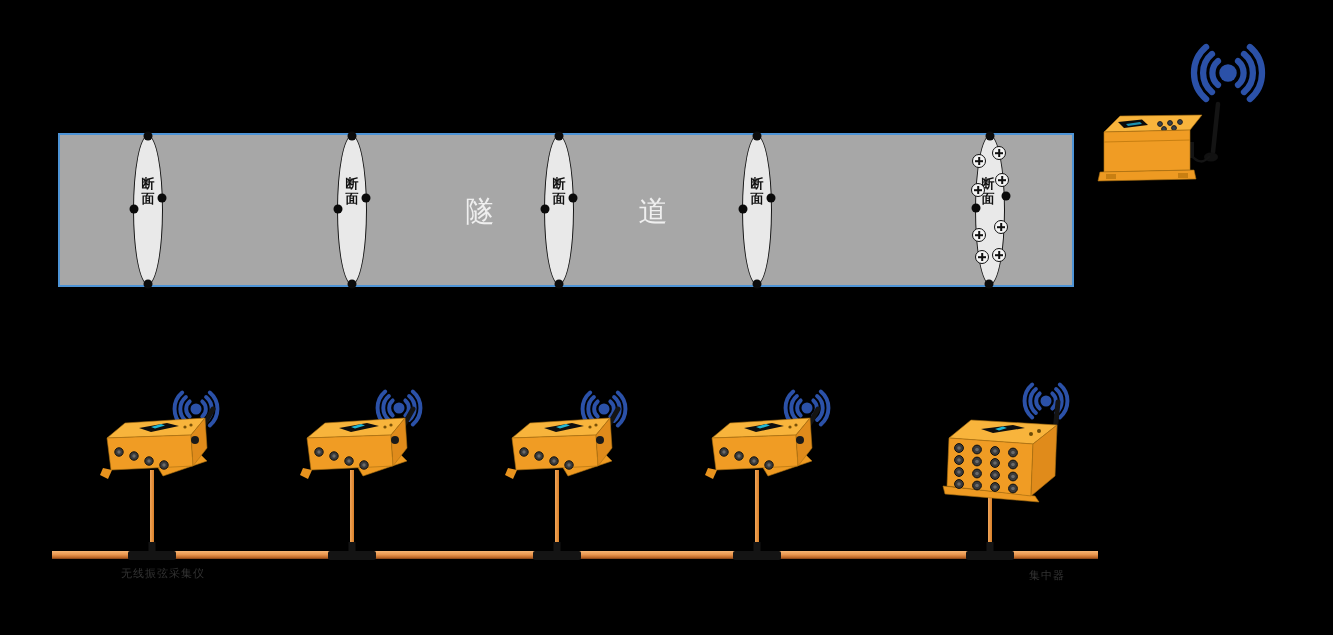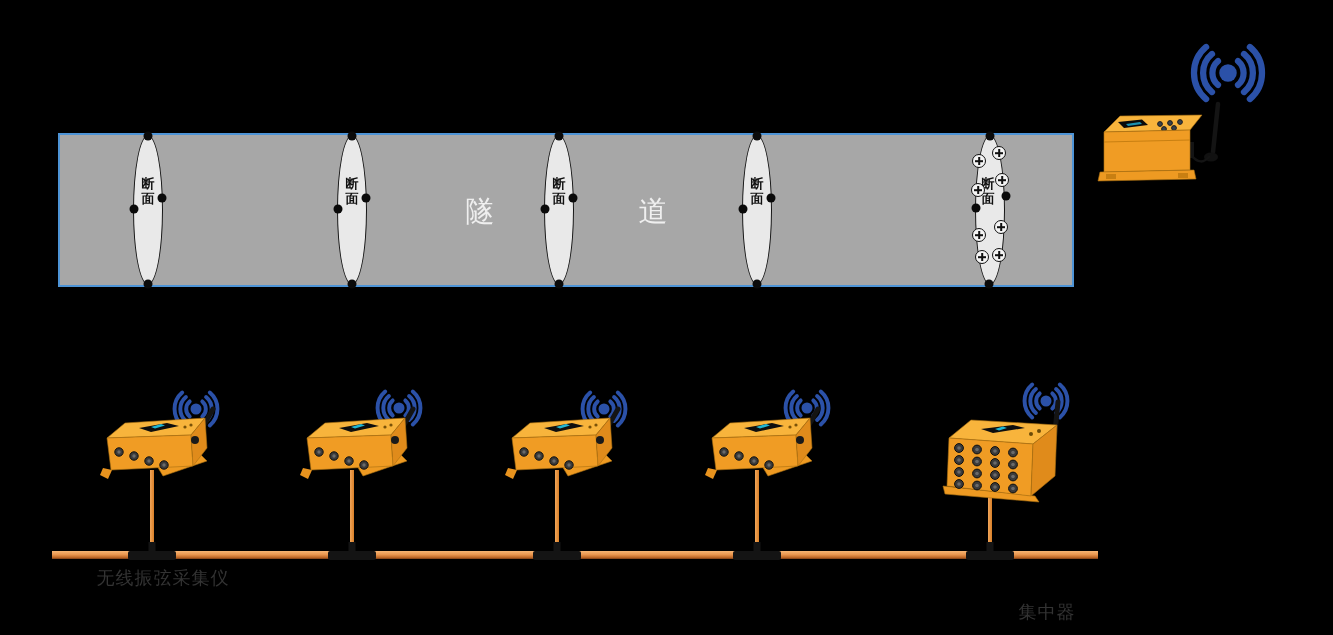--- a/index.html
+++ b/index.html
@@ -56,21 +56,21 @@
   }
   .t-base{
     position:absolute;width:48px;height:9px;background:#141414;top:551px;
     border-radius:2px;transform:translateX(-50%);
   }
   
   .dev{position:absolute;}
   .wifi{position:absolute;}
   
   .bottom-label{
-    position:absolute;color:#333;font-size:18px;letter-spacing:1px;
+    position:absolute;color:#333;font-size:11px;letter-spacing:1px;
     text-align:center;transform:translateX(-50%);white-space:nowrap;
   }
 </style>
 </head>
 <body>
 
 <div class="canvas">
 
   <div class="tunnel"></div>
   <div class="tunnel-char" style="left:480px;top:211px;">隧</div>
@@ -367,15 +367,15 @@
       <circle cx="82" cy="34" r="2.4" fill="#37414a" stroke="#1f1f1f"></circle>
     </g>
     <polygon points="12,38 98,36 98,76 12,78" fill="#f09c24" stroke="#a86f10" stroke-width="0.6"></polygon>
     <line x1="12" y1="48" x2="98" y2="46" stroke="#c87f12" stroke-width="1.2"></line>
     <polygon points="8,78 102,76 104,85 6,87" fill="#ee9a22" stroke="#a86f10" stroke-width="0.6"></polygon>
     <rect x="14" y="80" width="10" height="5" fill="#c87f12"></rect>
     <rect x="86" y="79" width="10" height="5" fill="#c87f12"></rect>
   </svg>
 
   <div class="bottom-label" style="left:163px;top:566px;">无线振弦采集仪</div>
-  <div class="bottom-label" style="left:1047px;top:568px;margin-top:32px;">集中器</div>
+  <div class="bottom-label" style="left:1047px;top:568px;">集中器</div>
 
 </div>
 
 </body></html>

